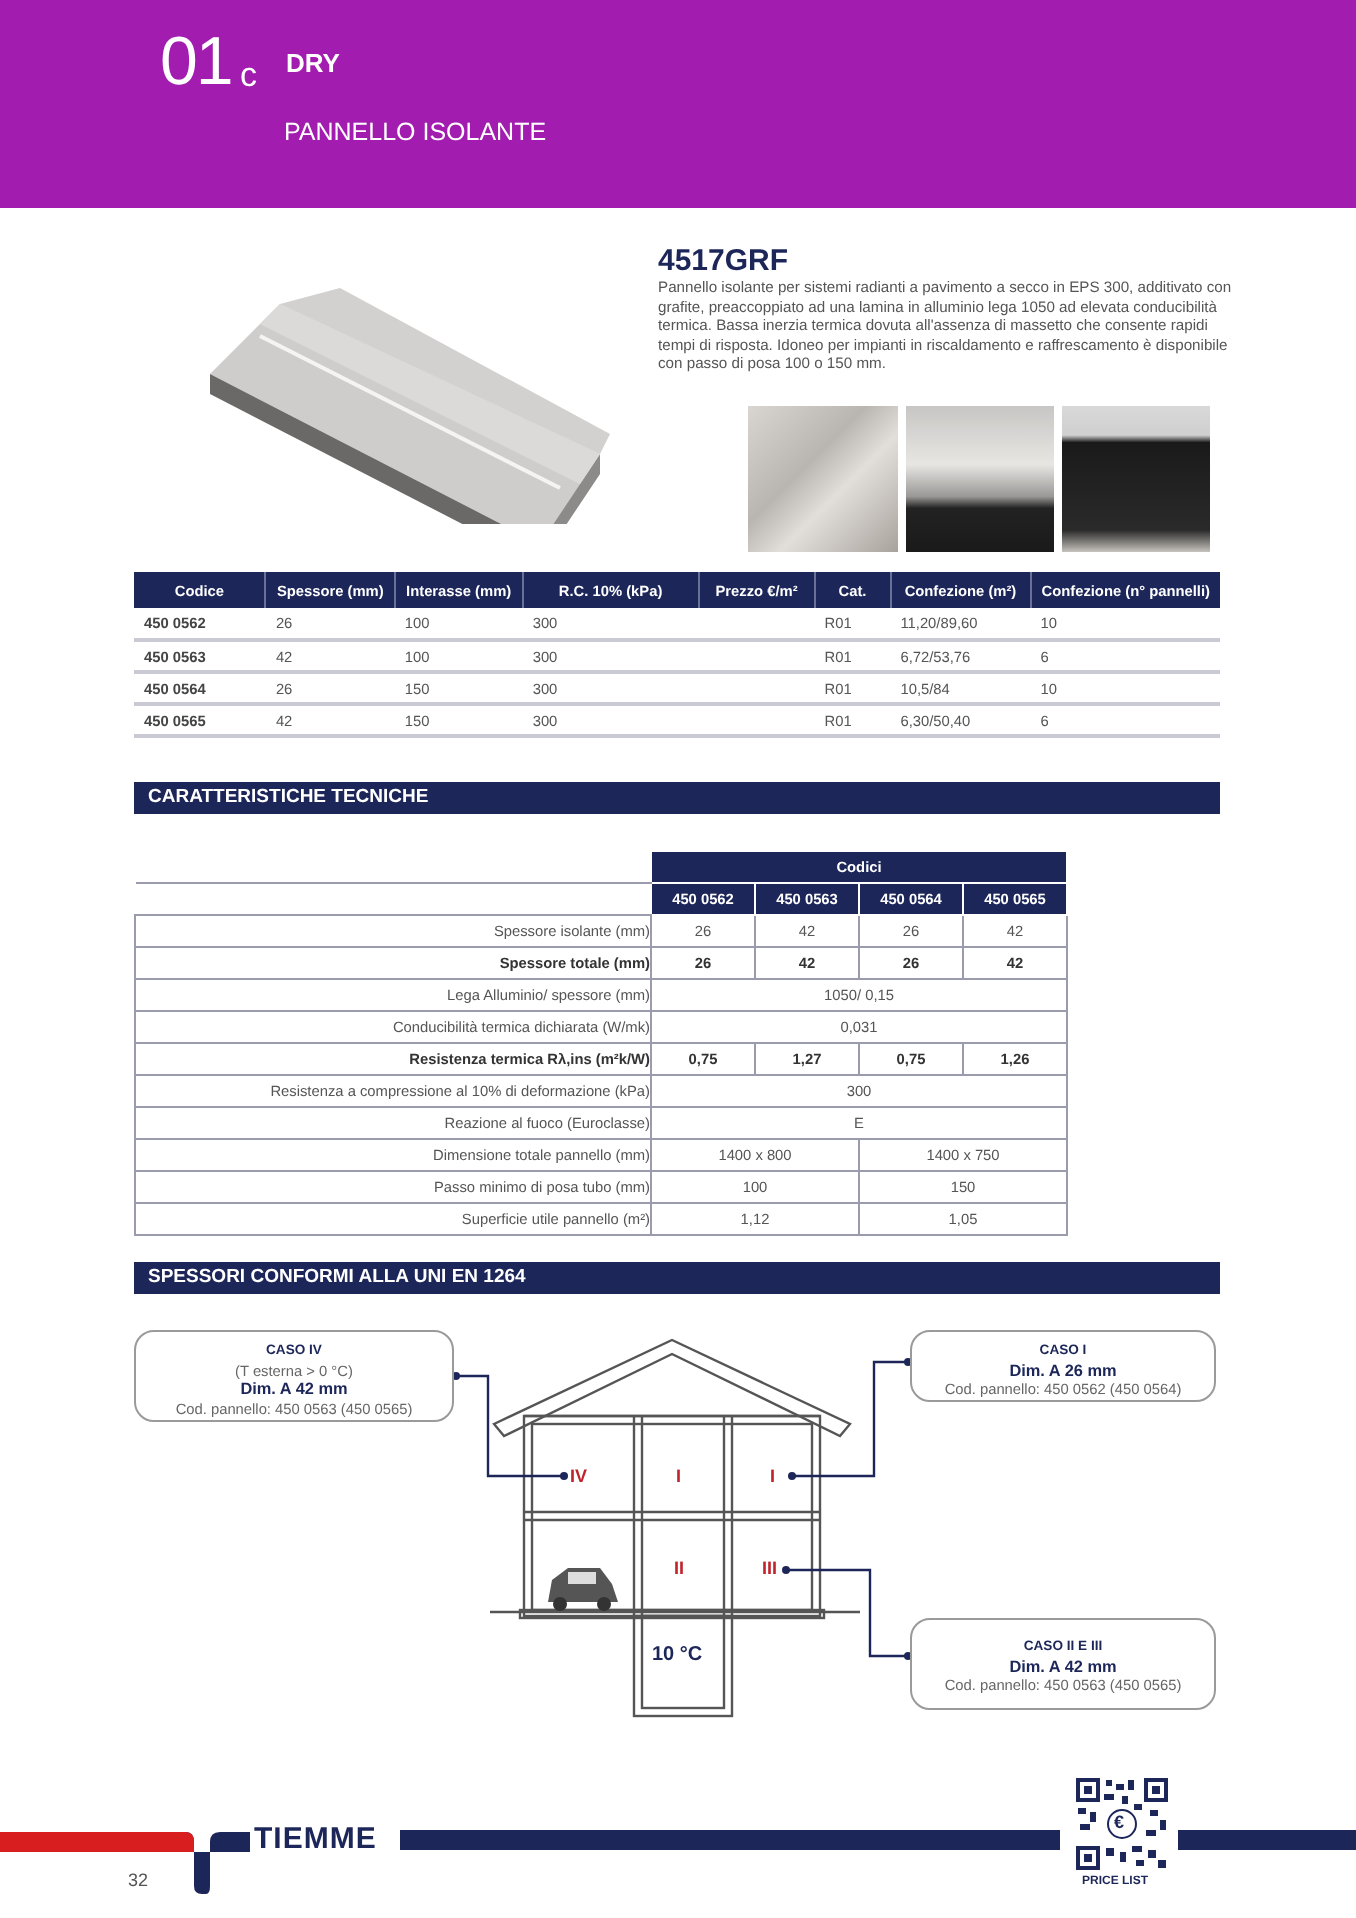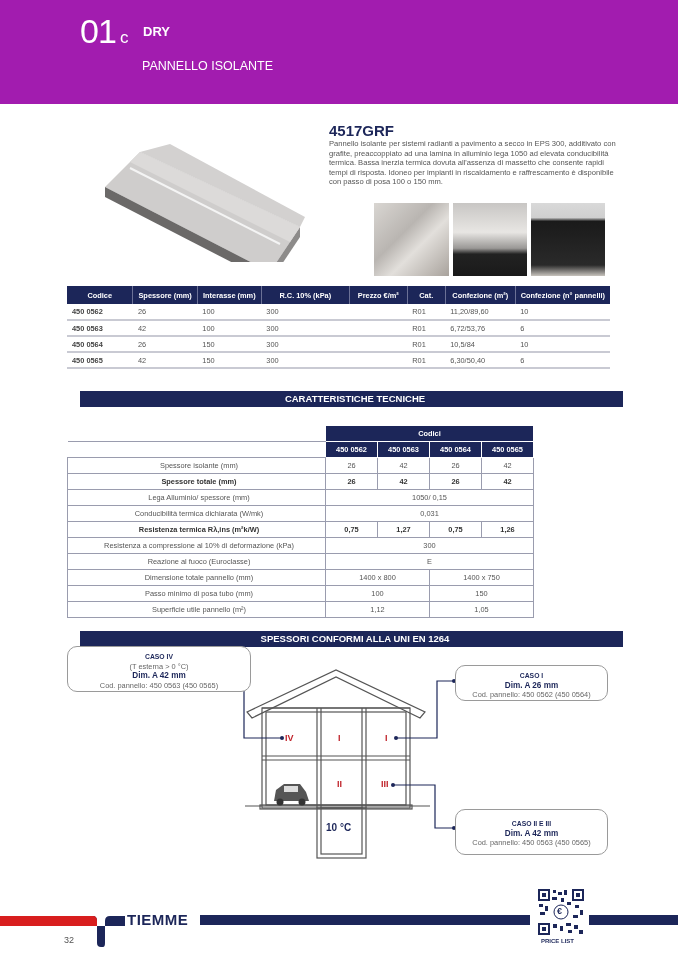--- a/index.html
+++ b/index.html
@@ -21,25 +21,25 @@
   .photo2 { left: 453px; width: 74px; background: linear-gradient(180deg, #c8c6c4 0%, #e8e6e3 40%, #9a9896 62%, #222 70%, #1a1a1a 100%); }
   .photo3 { left: 531px; width: 74px; background: linear-gradient(180deg, #d9d9d9 0%, #cfcfcf 20%, #1a1a1a 25%, #2a2a2a 85%, #c7c3bd 100%); }
 
   table { border-collapse: collapse; }
   .t1 { position: absolute; left: 67px; top: 286px; width: 543px; font-size: 7.4px; }
   .t1 th { background: #1c2659; color: #fff; font-weight: bold; text-align: center; padding: 0 5px; height: 18px; border-right: 1px solid #6b7196; white-space: nowrap; }
   .t1 th:last-child { border-right: none; }
   .t1 td { padding: 0 5px; height: 16px; color: #555; border-bottom: 2px solid #c9cad3; white-space: nowrap; }
   .t1 td:first-child { font-weight: bold; color: #444; }
 
-  .section-bar { position: absolute; left: 80px; width: 543px; height: 16px; background: #1c2659; color: #fff; font-size: 9.5px; font-weight: bold; padding-left: 7px; line-height: 16px; text-align: center; }
+  .section-bar { position: absolute; left: 67px; width: 543px; height: 16px; background: #1c2659; color: #fff; font-size: 9.5px; font-weight: bold; padding-left: 7px; line-height: 16px; }
 
   .t2 { position: absolute; left: 67px; top: 425px; width: 467px; font-size: 7.4px; }
   .t2 td { height: 16px; border: 1px solid #9a9cae; text-align: center; color: #555; }
-  .t2 td.label { text-align: center; padding-left: 5px; width: 258px; border-left: 1px solid #9a9cae; }
+  .t2 td.label { text-align: right; padding-left: 5px; width: 258px; border-left: 1px solid #9a9cae; }
   .t2 .blank { border: none; border-bottom: 1px solid #9a9cae; }
   .t2 .hd { background: #1c2659; color: #fff; font-weight: bold; border: 1px solid #fff; }
   .t2 .b { font-weight: bold; color: #333; }
   .callout { position: absolute; border: 1.5px solid #9a9a9a; border-radius: 10px; background: #fff; text-align: center; font-size: 7.4px; line-height: 9.5px; color: #666; padding-top: 5px; }
   .callout .ct { font-weight: bold; font-size: 6.8px; color: #1c2659; }
   .callout .cd { font-weight: bold; font-size: 8.2px; color: #1c2659; }
 
   .footer-red { position: absolute; left: 0; top: 916px; width: 75px; height: 10px; background: #d81e1e; }
   .footer-logo { position: absolute; left: 75px; top: 913px; }
   .brand { position: absolute; left: 127px; top: 911px; font-size: 15px; font-weight: bold; color: #1c2659; letter-spacing: 0.5px; }
@@ -251,21 +251,21 @@
   </g>
 </svg>
 
 <span style="position:absolute;left:285px;top:733px;font-size:9px;font-weight:bold;color:#c0242b">IV</span>
 <span style="position:absolute;left:338px;top:733px;font-size:9px;font-weight:bold;color:#c0242b">I</span>
 <span style="position:absolute;left:385px;top:733px;font-size:9px;font-weight:bold;color:#c0242b">I</span>
 <span style="position:absolute;left:337px;top:779px;font-size:9px;font-weight:bold;color:#c0242b">II</span>
 <span style="position:absolute;left:381px;top:779px;font-size:9px;font-weight:bold;color:#c0242b">III</span>
 <span style="position:absolute;left:326px;top:822px;font-size:10px;font-weight:bold;color:#1c2659">10 °C</span>
 
-<div class="callout" style="left:67px;top:646px;width:184px;height:46px">
+<div class="callout" style="left:67px;top:665px;width:160px;height:46px">
   <div class="ct">CASO IV</div>
   <div>(T esterna &gt; 0 °C)</div>
   <div class="cd">Dim. A 42 mm</div>
   <div>Cod. pannello: 450 0563 (450 0565)</div>
 </div>
 
 <div class="callout" style="left:455px;top:665px;width:153px;height:36px">
   <div class="ct">CASO I</div>
   <div class="cd">Dim. A 26 mm</div>
   <div>Cod. pannello: 450 0562 (450 0564)</div>

